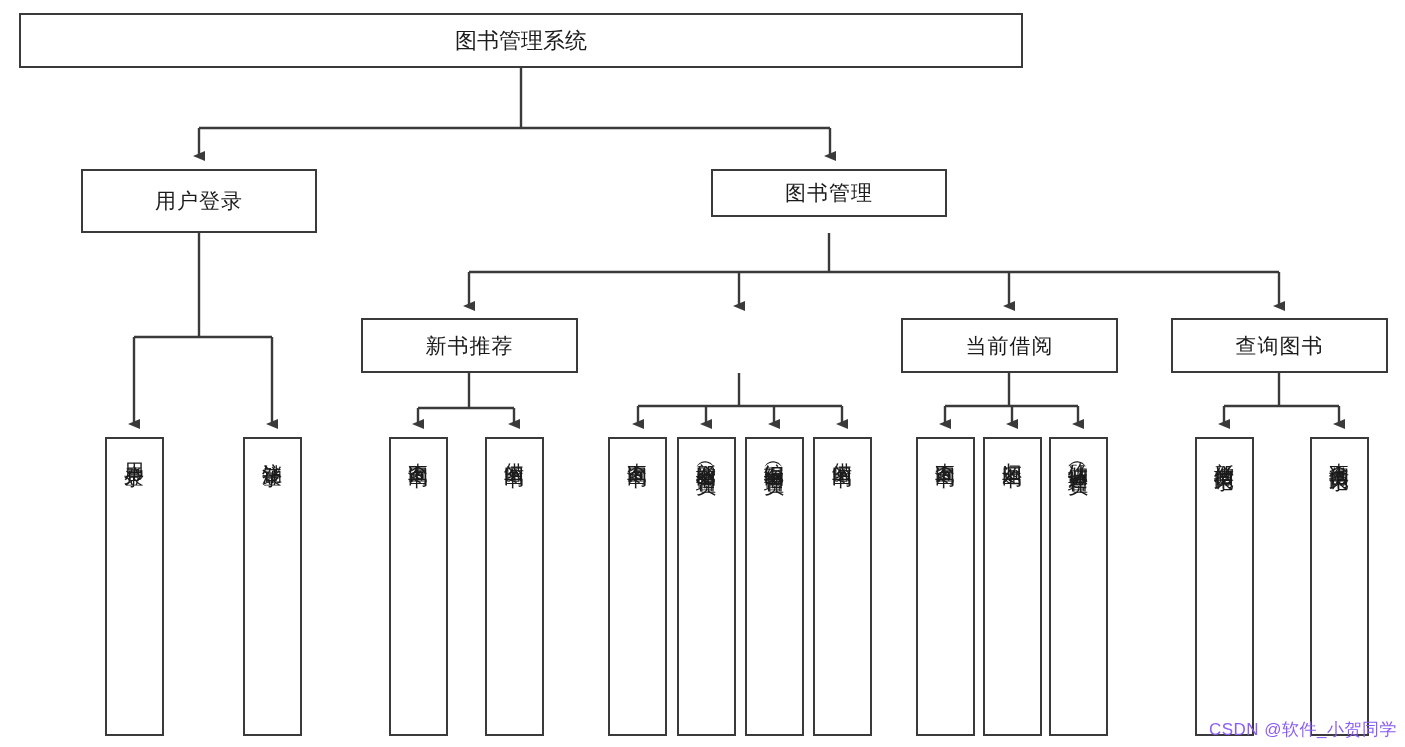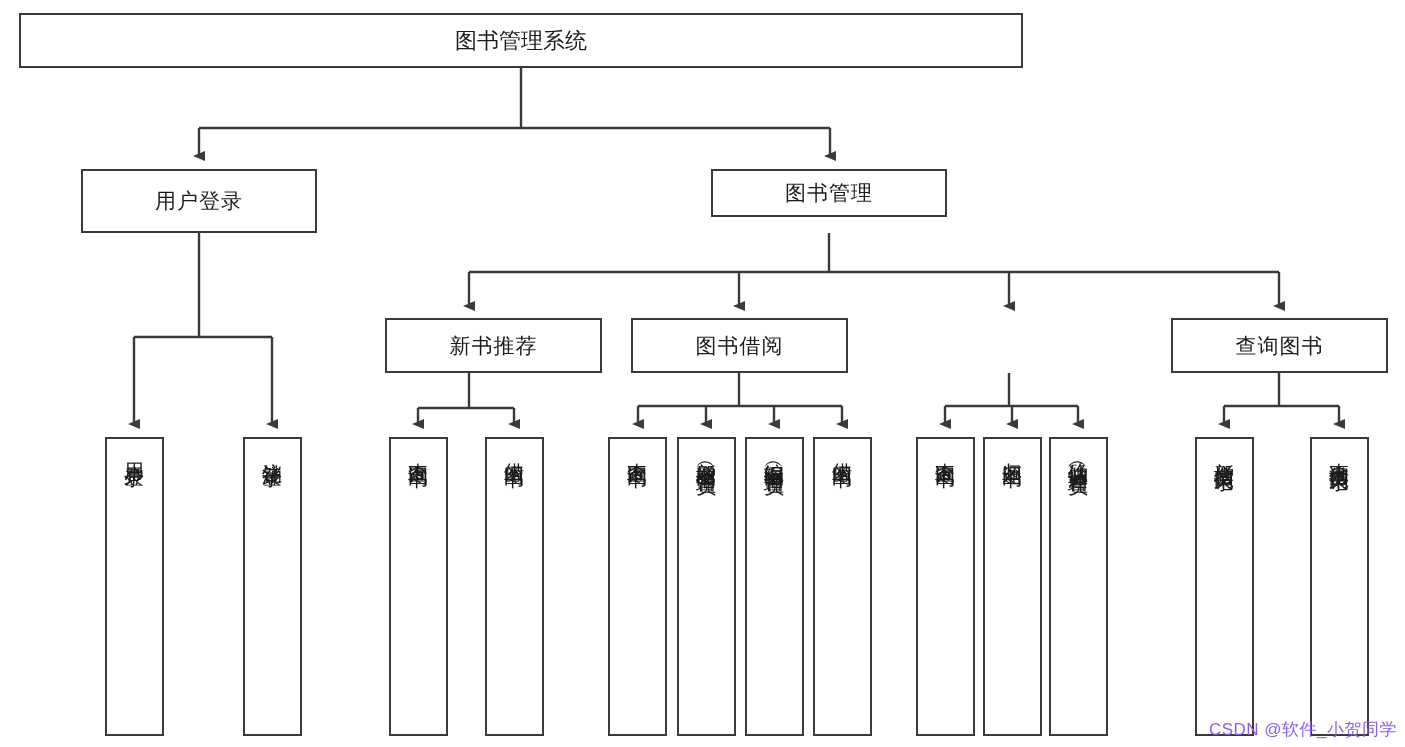--- a/index.html
+++ b/index.html
@@ -129,25 +129,25 @@
     <span>图书管理系统</span>
   </div>
 
   <div class="node h" style="left:81px; top:169px; width:236px; height:64px;">
     <span>用户登录</span>
   </div>
   <div class="node h" style="left:711px; top:169px; width:236px; height:48px;">
     <span>图书管理</span>
   </div>
 
-  <div class="node h" style="left:361px; top:318px; width:217px; height:55px;margin-left:24px;">
+  <div class="node h" style="left:361px; top:318px; width:217px; height:55px;">
     <span>新书推荐</span>
   </div>
-  <div class="node h" style="left:631px; top:318px; width:217px; height:55px;">
-    <span>图书借阅</span>
+  <div class="node h" style="left:901px; top:318px; width:217px; height:55px;">
+    <span>当前借阅</span>
   </div>
   <div class="node h" style="left:1171px; top:318px; width:217px; height:55px;">
     <span>查询图书</span>
   </div>
 
   <div class="node leaf" style="left:105px; top:437px; width:59px; height:299px;">
     <span class="vtext">用户登录</span>
   </div>
   <div class="node leaf" style="left:243px; top:437px; width:59px; height:299px;">
     <span class="vtext">注销登录</span>

